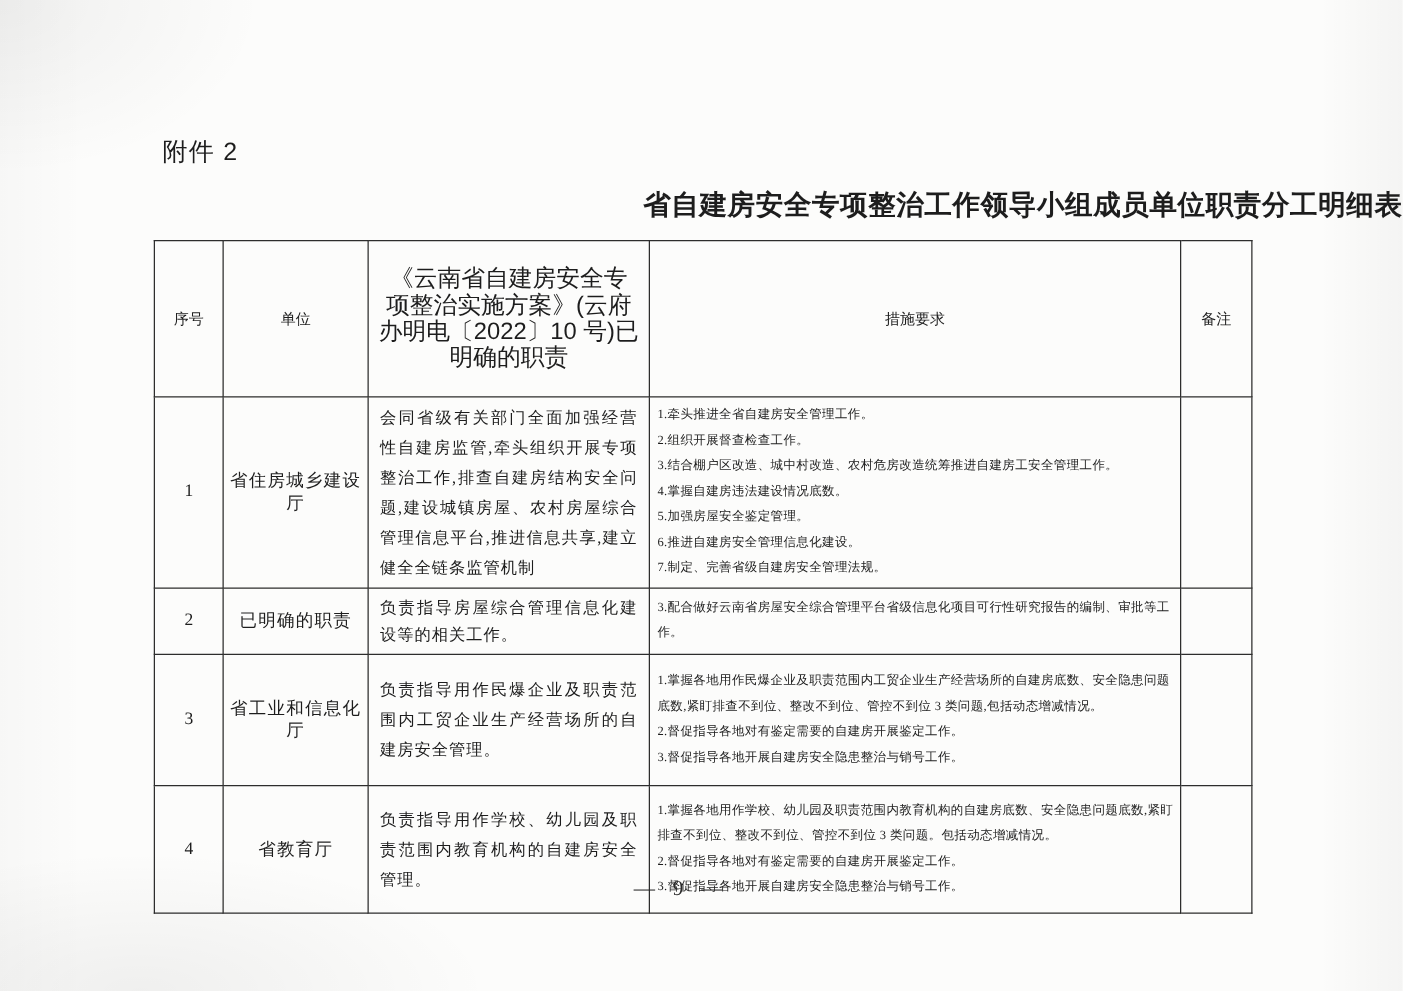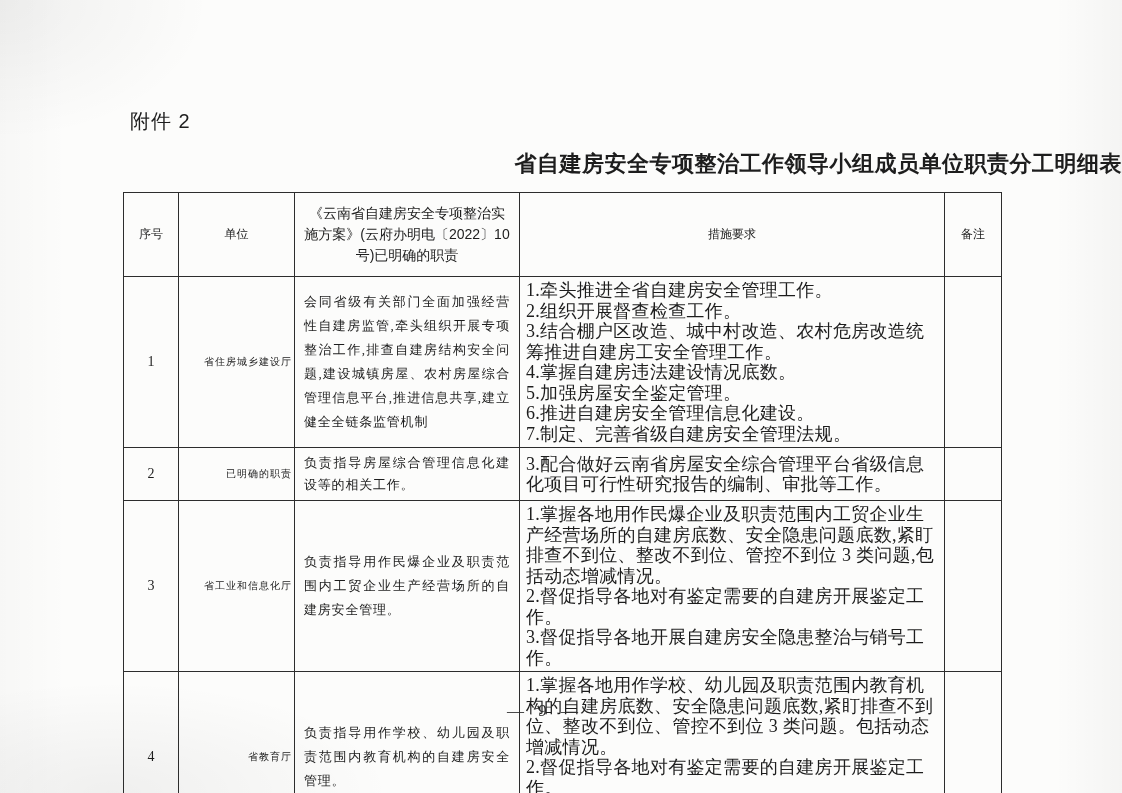--- a/index.html
+++ b/index.html
@@ -39,45 +39,45 @@
     border:1.5px solid #2d2d2d;
     vertical-align:middle;
     overflow:hidden;
   }
   .resp-table thead th {
     font-family:"Liberation Sans", sans-serif;
     font-weight:normal;
     text-align:center;
   }
   .h-plain { font-size:12px; }
-  .h-doc   { font-size:14px; padding:4px 8px; line-height:21px; }
+  .h-doc   { font-size:19px; padding:20px 8px; line-height:21px; }
   tr.r-header { height:84px; }
   tr.r-1 { height:144px; }
   tr.r-2 { height:41px; }
   tr.r-3 { height:105px; }
   tr.r-4 { height:102px; }
   td.c-index {
     text-align:center; font-size:14px;
     font-family:"Liberation Serif", serif;
   }
   td.c-unit {
-    text-align:right; font-size:10px;
+    text-align:center; font-size:14px;
     letter-spacing:1px;
     padding:0 2px;
   }
   td.c-duty {
     font-size:13px; line-height:24px;
     padding:4px 9px;
     text-align:justify;
     letter-spacing:0.8px;
     font-family:Liberation Serif, serif;
   }
   td.c-duty.short { line-height:22px; }
   td.c-measures {
-    font-size:18px; line-height:20.5px;
+    font-size:10px; line-height:20.5px;
     padding:3px 5px 3px 6px;
     white-space:pre-line;
     letter-spacing:0.3px;
   }
   td.c-remark {}
   .page-number {
     position:absolute; top:701px; left:0; width:1090px;
     text-align:center; font-size:17px;
     letter-spacing:5px; color:#2a2a2a;
   }

